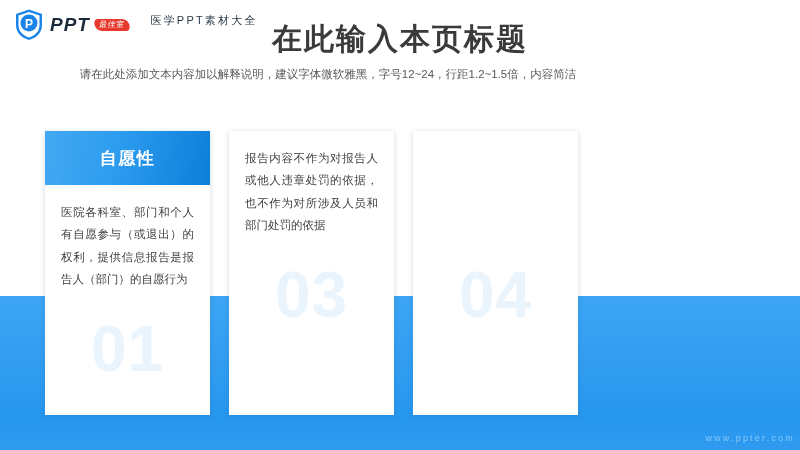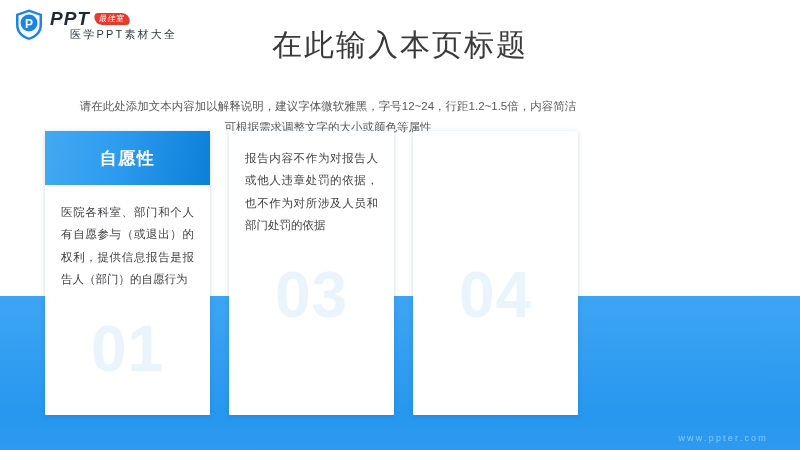--- a/index.html
+++ b/index.html
@@ -36,21 +36,21 @@
   .band-inner-shade {
     position: absolute;
     left: 0;
     bottom: 0;
     width: 800px;
     height: 34px;
     background: linear-gradient(180deg, rgba(255,255,255,0.00) 0%, rgba(255,255,255,0.07) 100%);
   }
   .footer-url {
     position: absolute;
-    right: 32px;
+    right: 5px;
     bottom: 7px;
     font-size: 9px;
     letter-spacing: 2.2px;
     color: #86c8fa;
     font-family: "Liberation Sans", sans-serif;
     white-space: nowrap;
   }
 
   
   .logo {
@@ -62,21 +62,21 @@
     gap: 6px;
   }
   .logo-shield {
     width: 30px;
     height: 33px;
     position: relative;
     flex: none;
   }
   .logo-text-wrap {
     display: flex;
-    flex-direction: column;
+    flex-direction: row;
     gap: 1px;
   }
   .logo-row1 {
     display: flex;
     align-items: center;
     gap: 4px;
   }
   .logo-ppt {
     font-size: 19px;
     font-weight: bold;
@@ -103,40 +103,39 @@
     letter-spacing: 2.2px;
     line-height: 1;
     white-space: nowrap;
     margin-left: 20px;
   }
 
   
   .title {
     position: absolute;
     left: 0;
-    top: 26px;
+    top: 20px;
     width: 800px;
     text-align: center;
     font-size: 30px;
-    font-weight: normal;
+    font-weight: bold;
     color: #3a3a3a;
     letter-spacing: 2px;
     line-height: 1.25;
   }
 
   .subtitle {
     position: absolute;
     left: 0;
     top: 64px;
     width: 656px;
     text-align: center;
     font-size: 11.5px;
     color: #59595c;
     line-height: 1.85;
-    margin-top: 32px;
   }
   .subtitle div { white-space: nowrap; }
 
   
   .cards {
     position: absolute;
     left: 45px;
     top: 131px;
     width: 710px;
     height: 284px;
@@ -218,21 +217,20 @@
         <span class="logo-badge">最佳室</span>
       </div>
       <div class="logo-sub">医学PPT素材大全</div>
     </div>
   </div>
 
   <div class="title">在此输入本页标题</div>
 
   <div class="subtitle">
     <div>请在此处添加文本内容加以解释说明，建议字体微软雅黑，字号12~24，行距1.2~1.5倍，内容简洁</div>
-    <div>可根据需求调整文字的大小或颜色等属性</div>
   </div>
 
   <div class="cards">
 
     <div class="card">
       <div class="card-head">
         <span class="card-head-text">自愿性</span>
       </div>
       <div class="card-body">
         <div class="card-watermark">01</div>

